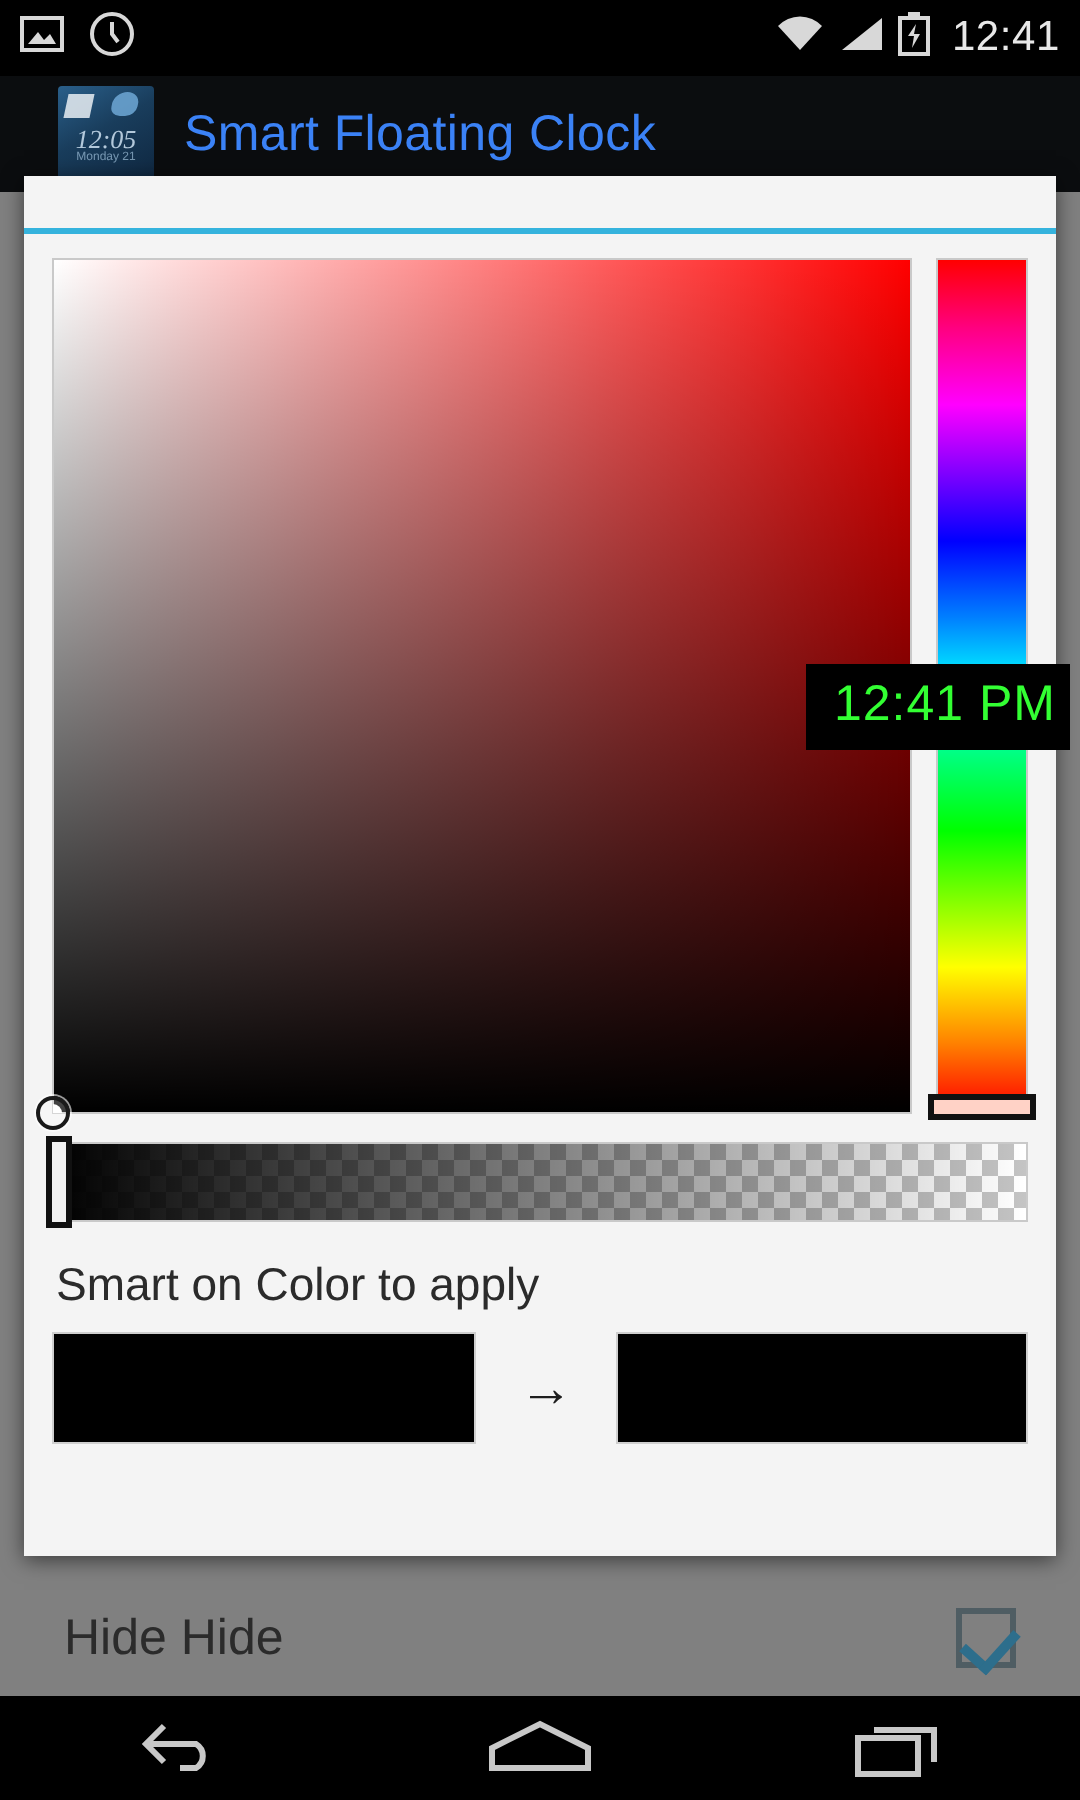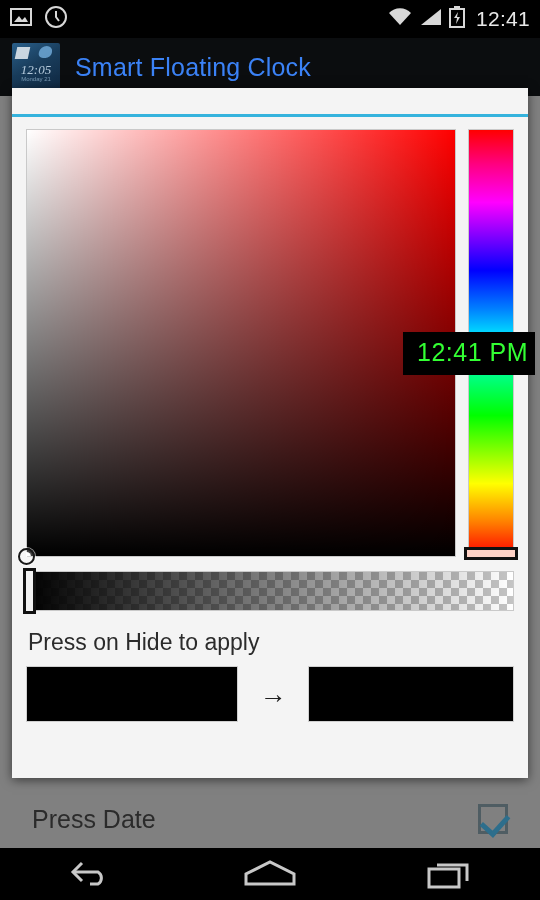--- a/index.html
+++ b/index.html
@@ -17,21 +17,21 @@
     padding:0 10px;
     text-decoration:underline;
   }
   .sb-left { display:flex; align-items:center; gap:12px; }
   .sb-right { margin-left:auto; display:flex; align-items:center; gap:7px; }
   .sb-clock { color:#e8e8e8; font-size:21px; letter-spacing:.3px; margin-left:4px; }
 
   
   #actionbar {
     position:absolute; top:38px; left:0; width:540px; height:58px;
-    background:#0b0d0f; display:flex; align-items:center; padding-left:12px;
+    background:#0b0d0f; display:flex; align-items:center; padding-left:29px;
   }
   #app-icon {
     width:48px; height:48px; border-radius:2px;
     background:linear-gradient(150deg,#2a5f8a 0%,#193d5c 45%,#0f2740 100%);
     position:relative; overflow:hidden; flex:none;
   }
   #app-icon .ic-time {
     position:absolute; left:0; right:0; top:19px; text-align:center;
     font-family:"Liberation Serif", serif; font-size:13px; font-style:italic;
     color:#cfe2f2; opacity:.85;
@@ -209,21 +209,21 @@
     <div id="app-icon">
       <span class="ic-badge b1"></span>
       <span class="ic-badge b2"></span>
       <span class="ic-time">12:05</span>
       <span class="ic-sub">Monday 21</span>
     </div>
     <div id="app-title">Smart Floating Clock</div>
   </div>
 
   <div id="behind-row">
-    <span id="behind-label">Press Date</span>
+    <span id="behind-label">Hide Hide</span>
     <span id="behind-check"></span>
   </div>
 
   <div id="dialog">
     <div id="dlg-divider" style="background: rgb(53, 179, 221);"></div>
 
     <div id="picker-area">
       <div id="sv-wrap">
         <div id="sv-square" style="background: rgb(255, 0, 0);">
           <div id="sv-white"></div>
@@ -236,21 +236,21 @@
         <div id="hue-bar"></div>
         <div id="hue-cursor"></div>
       </div>
     </div>
 
     <div id="alpha-wrap">
       <div id="alpha-bar"></div>
       <div id="alpha-cursor"></div>
     </div>
 
-    <div id="apply-text">Press on Hide to apply</div>
+    <div id="apply-text">Smart on Color to apply</div>
 
     <div id="swatch-row">
       <div class="swatch" id="swatch-old" style="background: rgb(0, 0, 0);"></div>
       <div id="swatch-arrow">→</div>
       <div class="swatch" id="swatch-new" style="background: rgb(0, 0, 0);"></div>
     </div>
   </div>
 
   <div id="float-clock" style="color: rgb(51, 255, 51); background: rgb(0, 0, 0);">12:41 PM</div>
 

